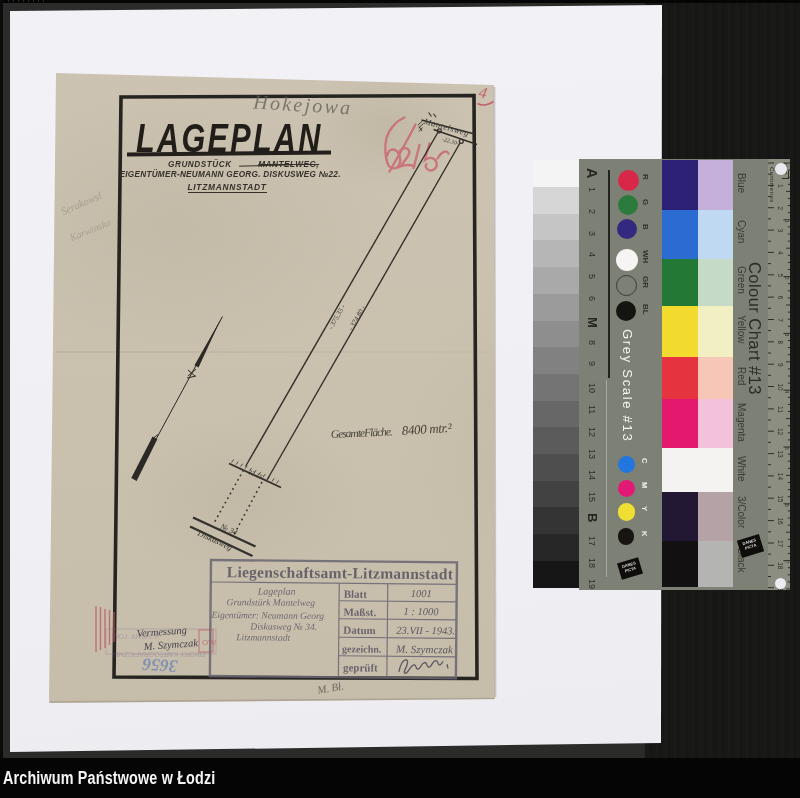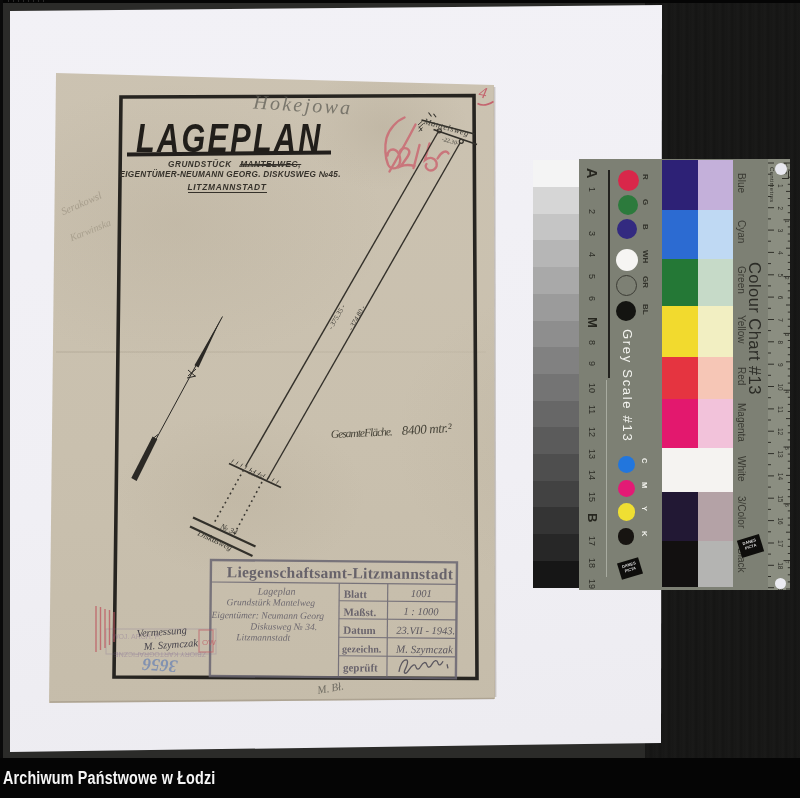--- a/index.html
+++ b/index.html
@@ -449,23 +449,23 @@
     <text x="202" y="645" font-size="8" fill="rgba(190,85,95,0.7)" font-family="Liberation Sans,sans-serif">OW</text>
 
     <text x="0" y="0" font-size="17.5" font-weight="bold" fill="#8292b1" font-family="Liberation Serif,serif" font-style="italic" transform="translate(160,663.5) rotate(184)" text-anchor="middle" dominant-baseline="middle">3656</text>
 
     <text x="318" y="694" font-size="11" fill="rgba(82,80,74,0.75)" font-family="Liberation Serif,serif" font-style="italic" transform="rotate(-10 318 694)">M. Bł.</text>
   </svg>
 
   <div class="abs" style="left:136px;top:116px;font-size:40px;font-weight:bold;font-style:italic;
     color:#211e1a;letter-spacing:3px;transform:scale(.765,1);transform-origin:left top;">LAGEPLAN</div>
 
-  <div class="abs" style="left:168px;top:159.5px;font-size:8.2px;font-weight:bold;font-style:italic;color:#35312a;letter-spacing:0.55px;">GRUNDSTÜCK&nbsp;&nbsp;&nbsp;<span style="text-decoration:line-through;">MANTELWEG,</span></div>
-
-  <div class="abs" style="left:119.5px;top:169.5px;font-size:8.2px;font-weight:bold;font-style:italic;color:#35312a;letter-spacing:0.28px;">EIGENTÜMER-NEUMANN GEORG. DISKUSWEG №45.</div>
+  <div class="abs" style="left:168px;top:159.5px;font-size:8.2px;font-weight:bold;font-style:italic;color:#35312a;letter-spacing:0.55px;">GRUNDSTÜCK&nbsp;&nbsp;&nbsp;<span style="text-decoration:line-through;margin-left:18px;">MANTELWEG,</span></div>
+
+  <div class="abs" style="left:119.5px;top:169.5px;font-size:8.2px;font-weight:bold;font-style:italic;color:#35312a;letter-spacing:0.28px;">EIGENTÜMER-NEUMANN GEORG. DISKUSWEG №22.</div>
 
   <div class="abs" style="left:187.5px;top:181.5px;font-size:8.4px;font-weight:bold;font-style:italic;color:#35312a;letter-spacing:0.7px;border-bottom:1.3px solid #35312a;padding-bottom:0.5px;">LITZMANNSTADT</div>
 
   <div class="abs" style="left:0;top:758px;width:800px;height:40px;background:#050505;"></div>
 
   <div class="abs" style="left:3px;top:768.8px;font-size:18px;line-height:18px;font-weight:bold;color:#f5f5f5;
     letter-spacing:.2px;transform:scale(.798,1);transform-origin:left top;">Archiwum Państwowe w Łodzi</div>
 </div>
 
 </body></html>

